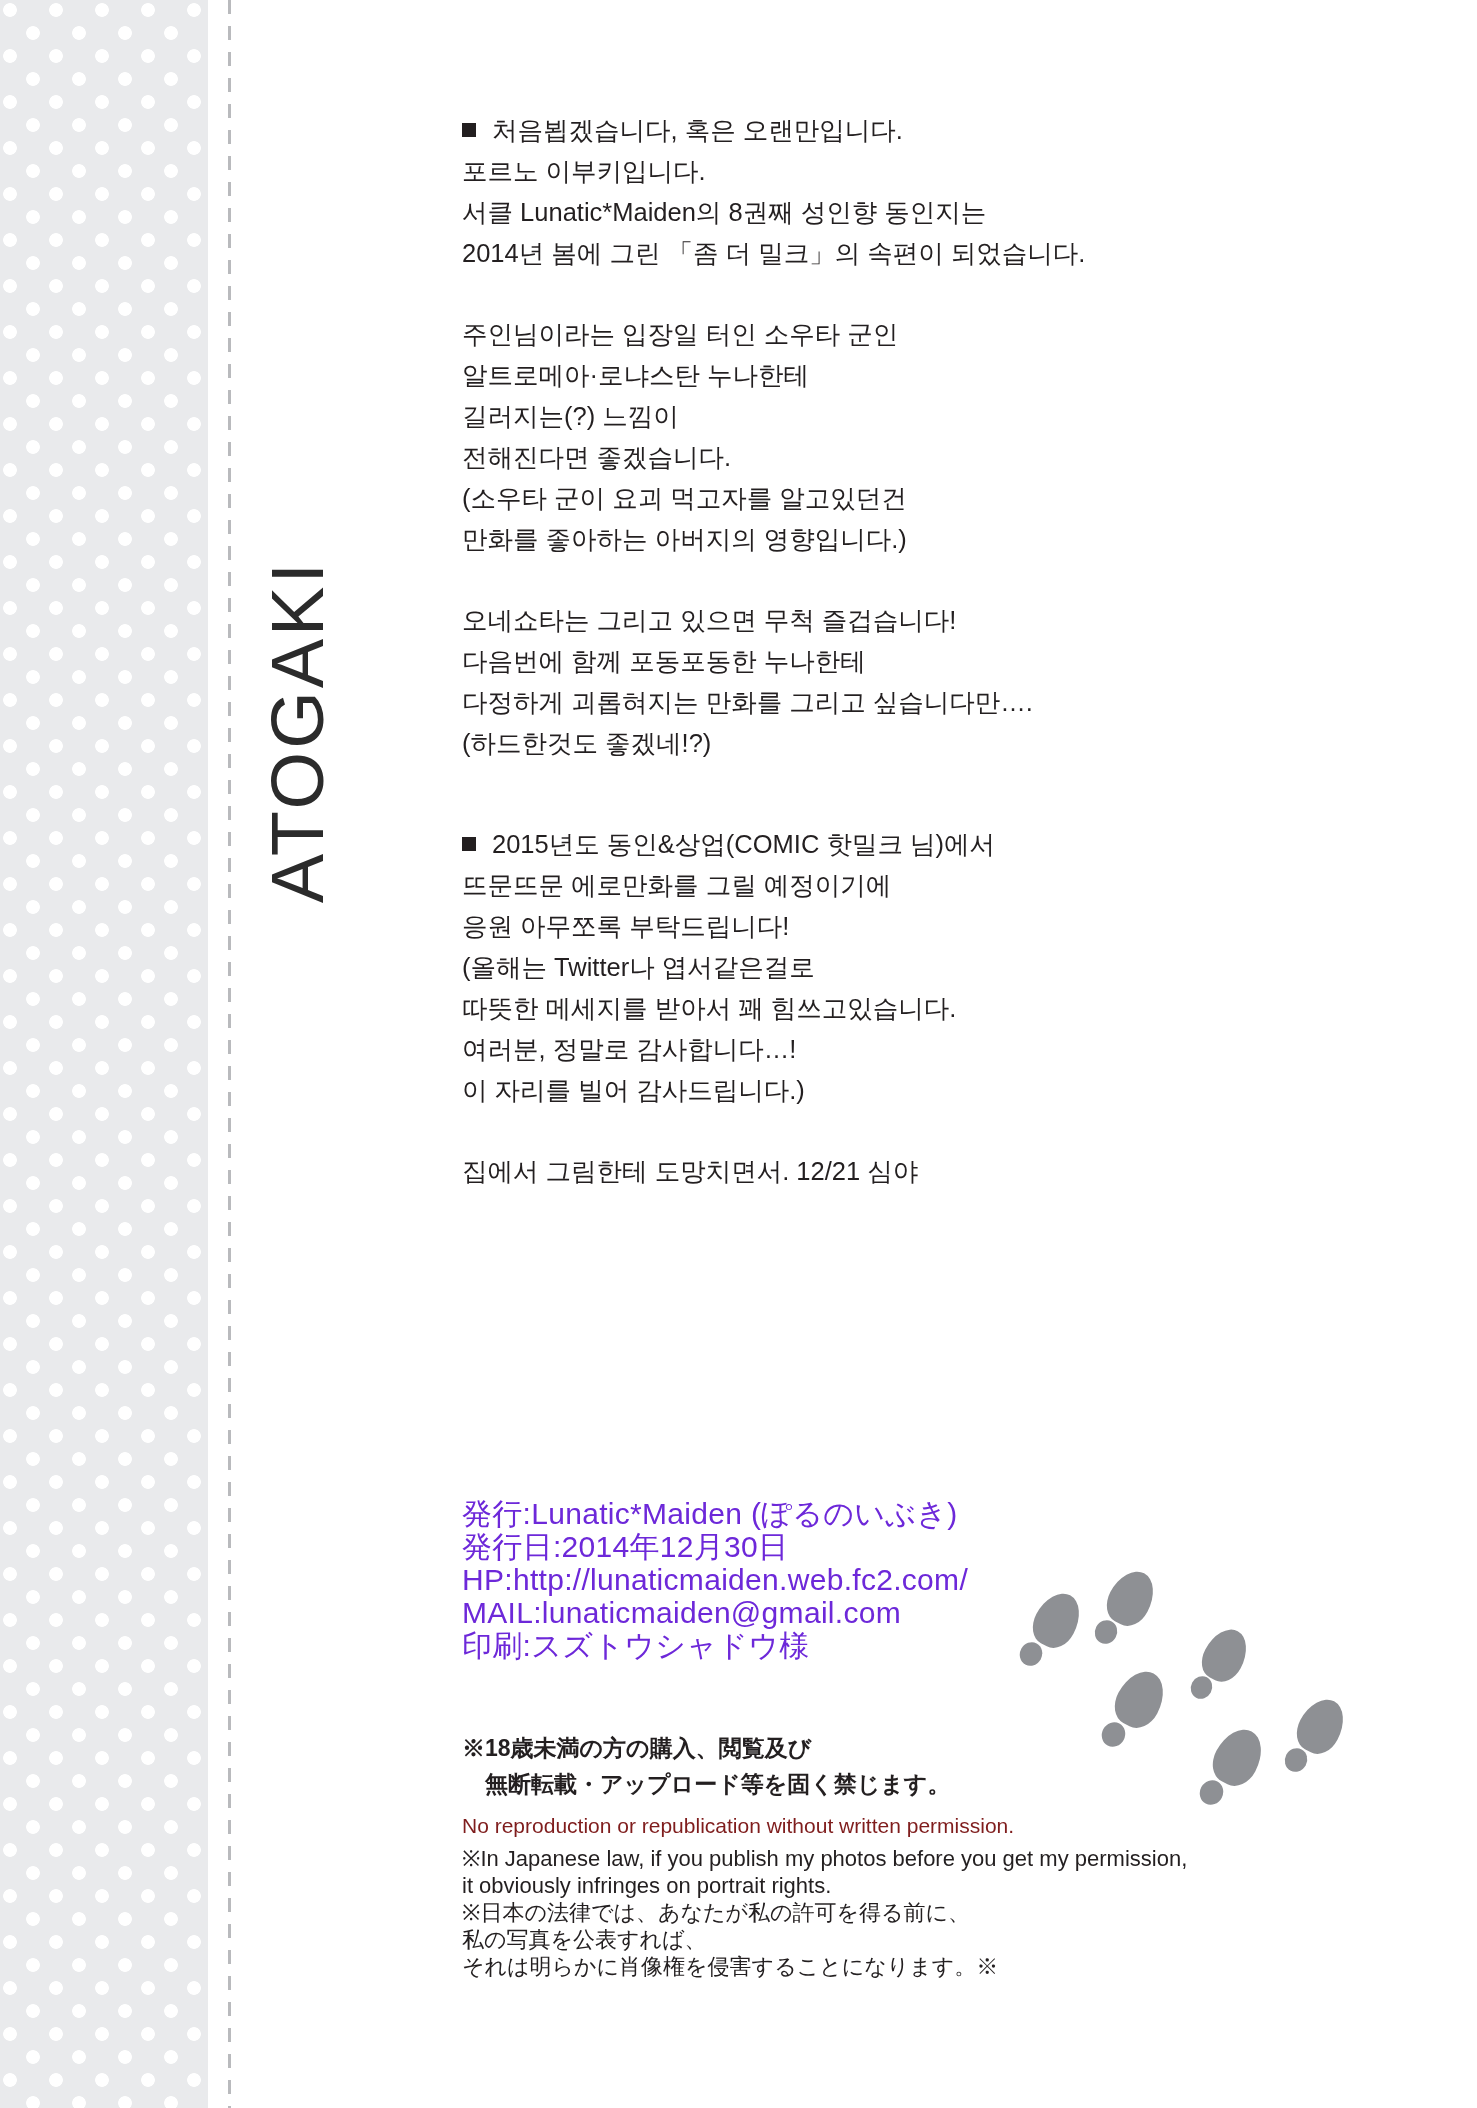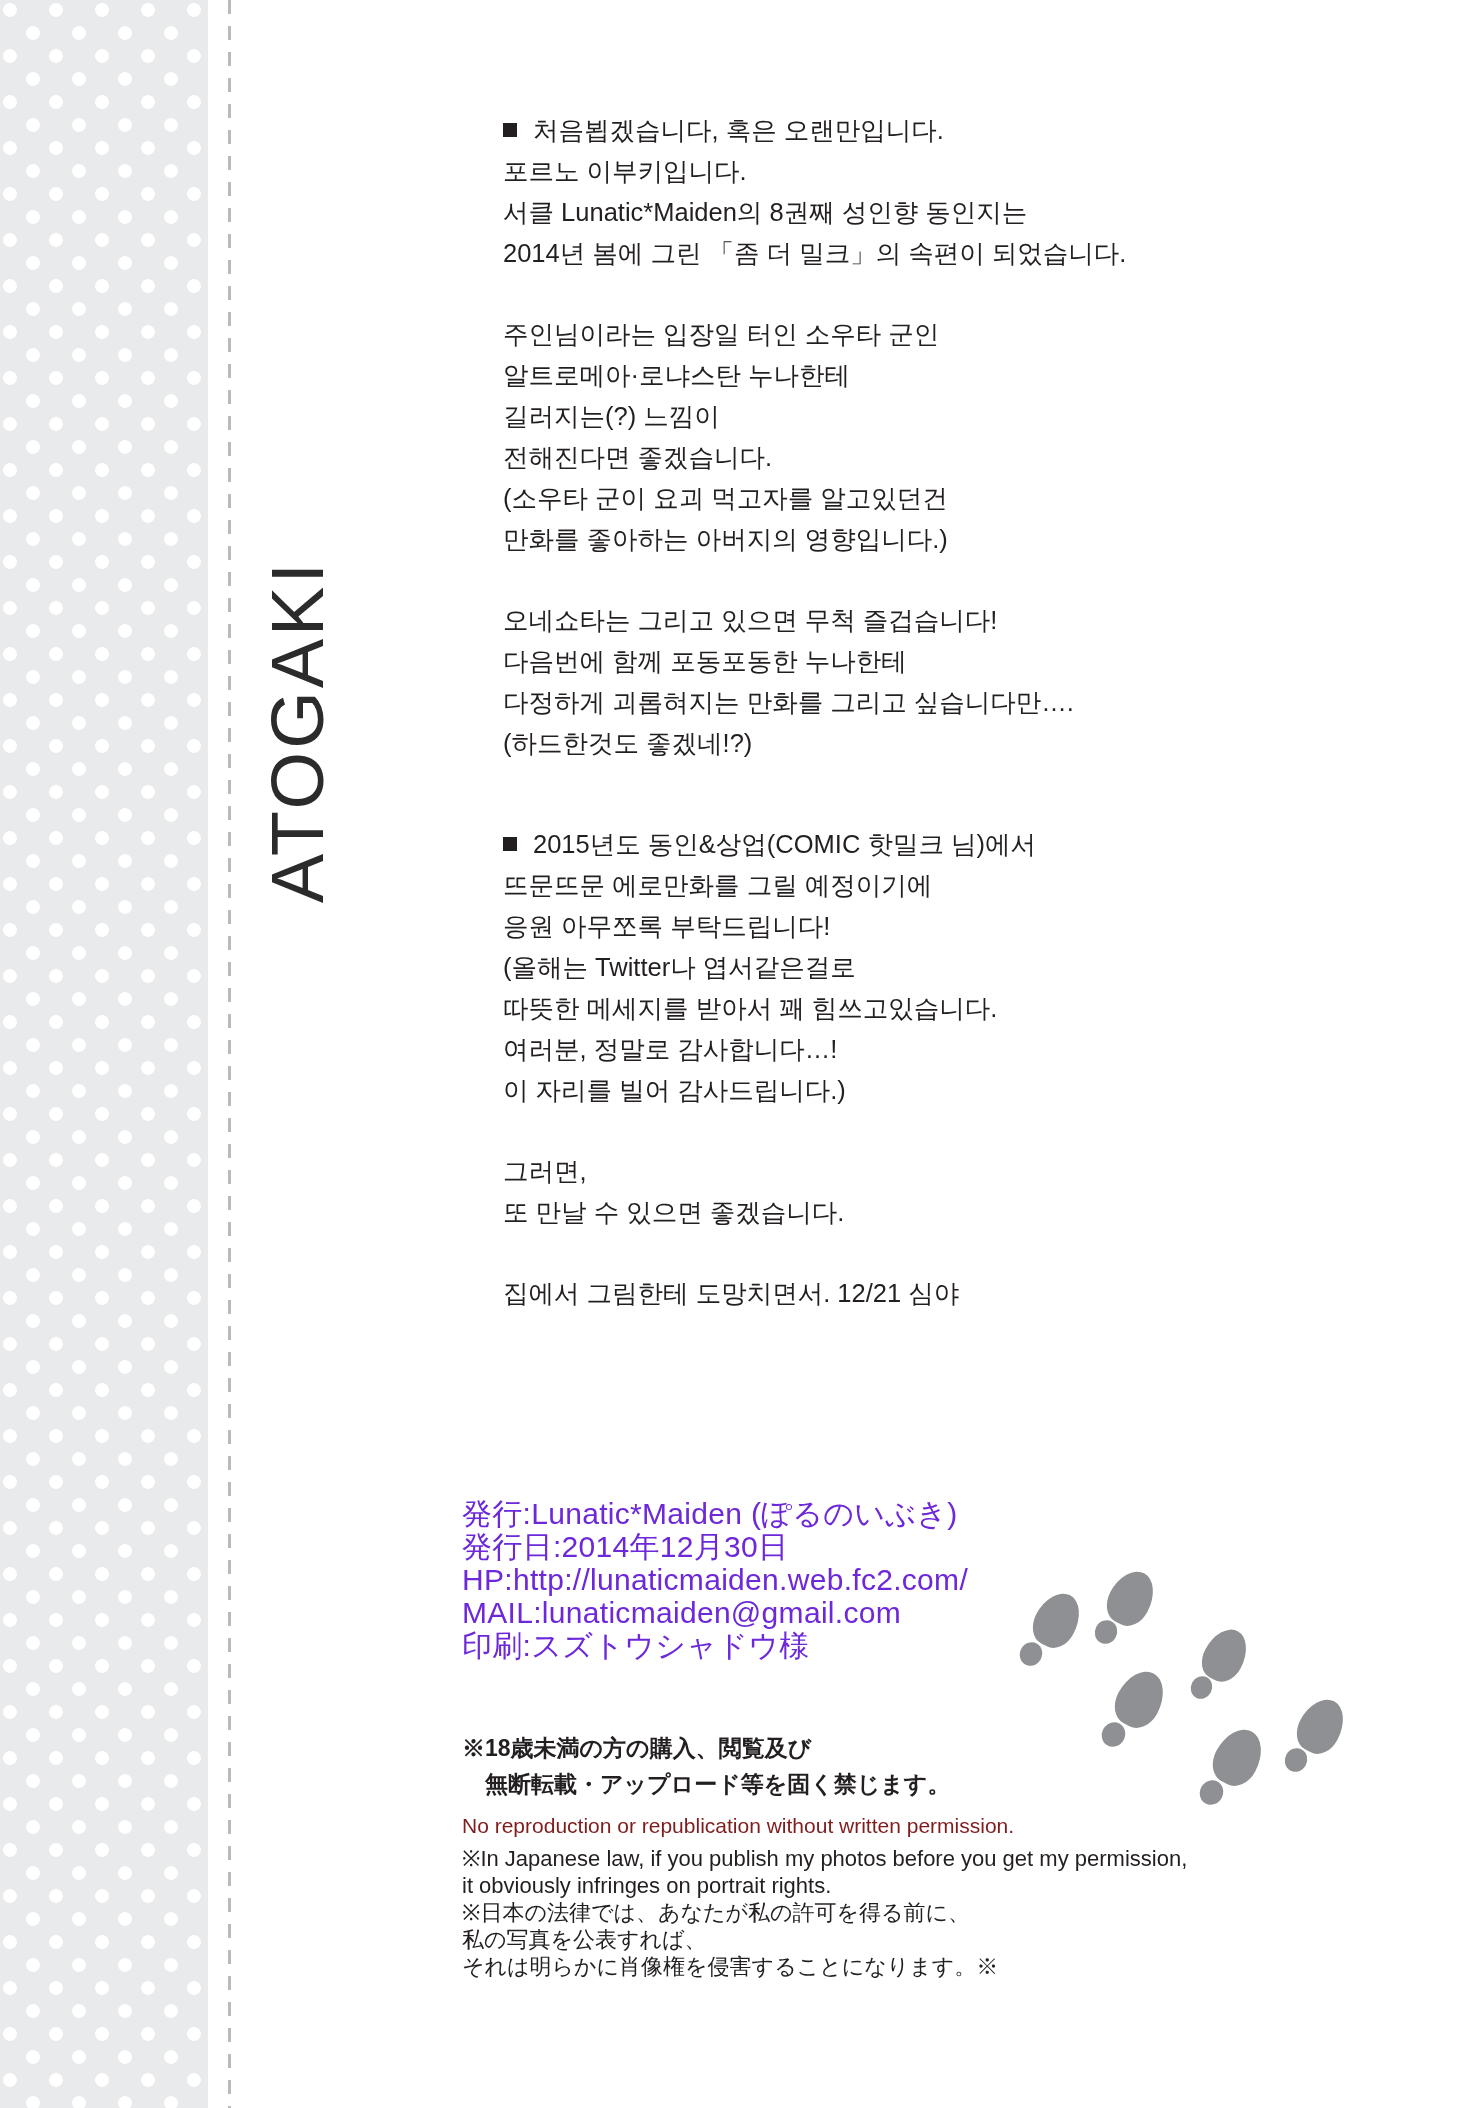--- a/index.html
+++ b/index.html
@@ -62,21 +62,20 @@
     transform-origin: center;
     font-family: "Liberation Sans", sans-serif;
   }
 
   
   .content {
     position: absolute;
     left: 462px;
     top: 110px;
     width: 900px;
-    margin-left: 41px;
   }
   .para {
     margin: 0 0 40px 0;
     font-size: 25.5px;
     line-height: 41px;
     color: #231f20;
     white-space: pre-line;
     font-family: "Liberation Sans", sans-serif;
   }
   .bullet-para {
@@ -186,22 +185,20 @@
 다정하게 괴롭혀지는 만화를 그리고 싶습니다만….
 (하드한것도 좋겠네!?)</div>
   <div class="spacer-a"></div>
   <div class="para bullet-para"><span class="sq"></span><span>2015년도 동인&amp;상업(COMIC 핫밀크 님)에서
 뜨문뜨문 에로만화를 그릴 예정이기에
 응원 아무쪼록 부탁드립니다!
 (올해는 Twitter나 엽서같은걸로
 따뜻한 메세지를 받아서 꽤 힘쓰고있습니다.
 여러분, 정말로 감사합니다…!
 이 자리를 빌어 감사드립니다.)</span></div>
-  <div class="para">그러면,
-또 만날 수 있으면 좋겠습니다.</div>
   <div class="para">집에서 그림한테 도망치면서. 12/21 심야</div>
 </div>
 
 <div class="colophon">発行:Lunatic*Maiden (ぽるのいぶき)
 発行日:2014年12月30日
 HP:http://lunaticmaiden.web.fc2.com/
 MAIL:lunaticmaiden@gmail.com
 印刷:スズトウシャドウ様</div>
 
 <div class="notice">

